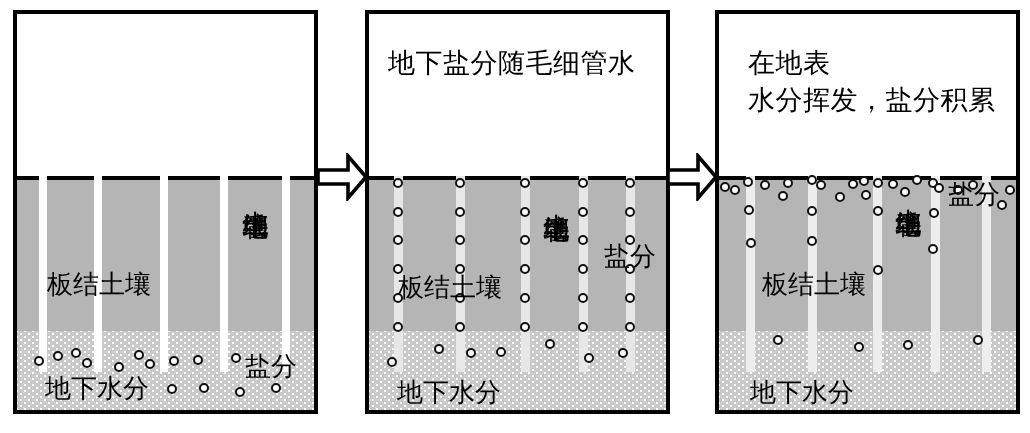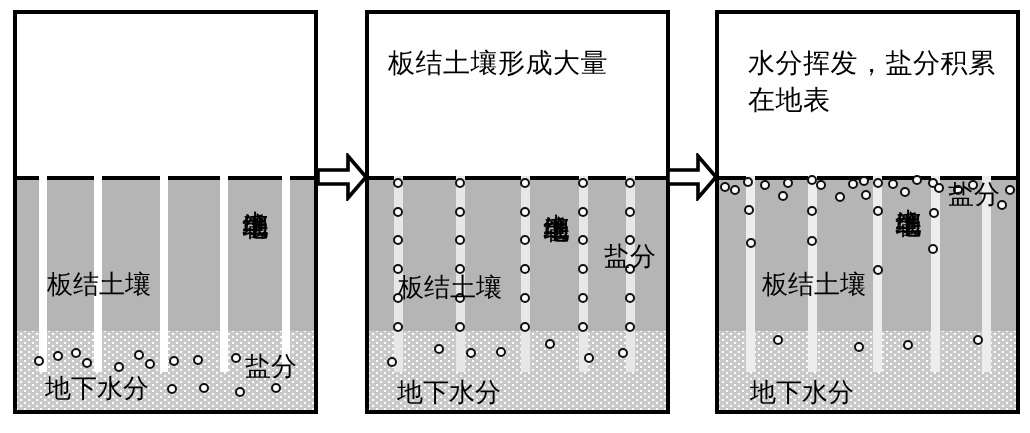--- a/index.html
+++ b/index.html
@@ -95,21 +95,21 @@
   </section>
 
   <div class="arrow arrow-1">
     <svg width="52" height="48" viewBox="0 0 52 48" xmlns="http://www.w3.org/2000/svg">
       <polygon points="2,17 32,17 32,3 50,24 32,45 32,31 2,31" fill="#ffffff" stroke="#000000" stroke-width="3.6"></polygon>
     </svg>
   </div>
 
   <section class="panel p2">
     <div class="title">
-      <div>板结土壤形成大量</div>
+      <div>地下盐分随毛细管水</div>
     </div>
     <div class="soil">
       <div class="water"></div>
     </div>
     <div class="decor">
         <div class="cap" style="left: 24.5px; width: 9px; background: rgb(231, 231, 231);"></div>
         <div class="cap" style="left: 86.5px; width: 9px; background: rgb(231, 231, 231);"></div>
         <div class="cap" style="left: 151.5px; width: 9px; background: rgb(231, 231, 231);"></div>
         <div class="cap" style="left: 209.5px; width: 9px; background: rgb(231, 231, 231);"></div>
         <div class="cap" style="left: 256.5px; width: 9px; background: rgb(231, 231, 231);"></div>
@@ -158,22 +158,22 @@
   </section>
 
   <div class="arrow arrow-2">
     <svg width="52" height="48" viewBox="0 0 52 48" xmlns="http://www.w3.org/2000/svg">
       <polygon points="2,17 32,17 32,3 50,24 32,45 32,31 2,31" fill="#ffffff" stroke="#000000" stroke-width="3.6"></polygon>
     </svg>
   </div>
 
   <section class="panel p3">
     <div class="title">
+      <div>在地表</div>
       <div>水分挥发，盐分积累</div>
-      <div>在地表</div>
     </div>
     <div class="soil">
       <div class="water"></div>
     </div>
     <div class="decor">
         <div class="cap" style="left: 26.5px; width: 9px; background: rgb(237, 237, 237);"></div>
         <div class="cap" style="left: 88.5px; width: 9px; background: rgb(237, 237, 237);"></div>
         <div class="cap" style="left: 153.5px; width: 9px; background: rgb(237, 237, 237);"></div>
         <div class="cap" style="left: 211.5px; width: 9px; background: rgb(237, 237, 237);"></div>
         <div class="cap" style="left: 262.5px; width: 9px; background: rgb(237, 237, 237);"></div>

